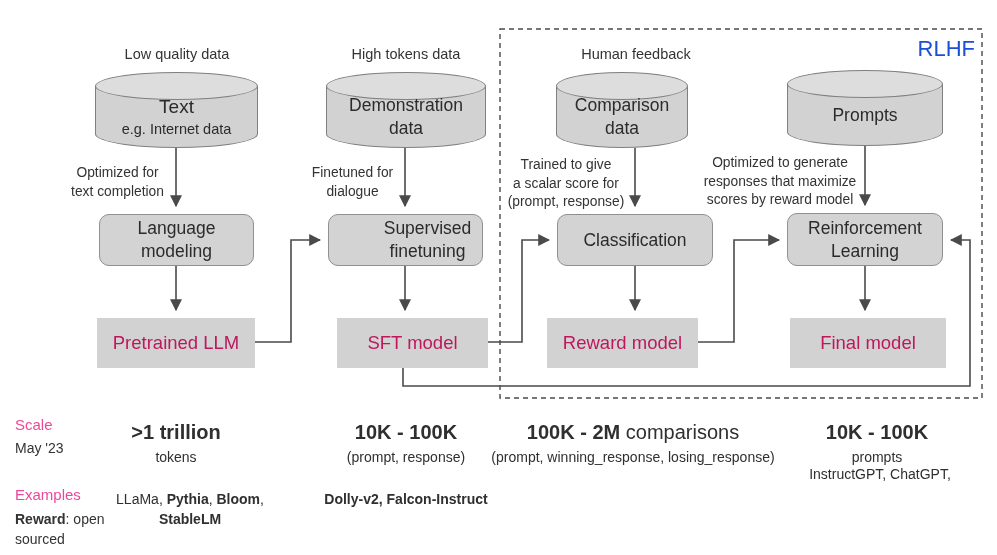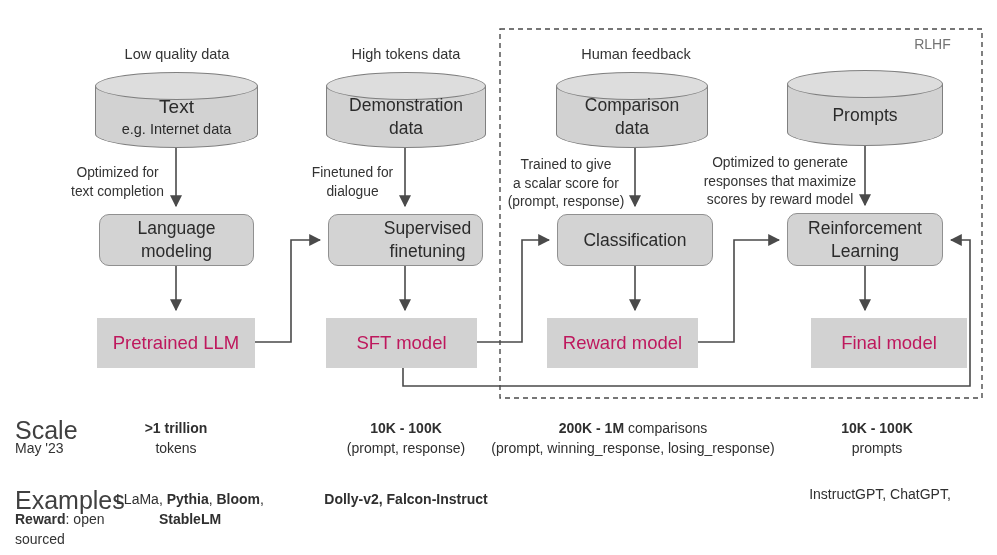--- a/index.html
+++ b/index.html
@@ -34,29 +34,29 @@
   
   .process-box { position:absolute; background:#d3d3d3; border:1.5px solid #909090;
                  border-radius:10px; display:flex; align-items:center; justify-content:center;
                  font-size:17.5px; line-height:1.3; color:#2b2b2b; text-align:center; }
 
   
   .model-box { position:absolute; background:#d2d2d2; display:flex; align-items:center;
                justify-content:center; font-size:18.5px; color:#be185d; text-align:center; }
 
   
-  .rlhf-label { font-size:14px; color:#737373; text-align:center; }
+  .rlhf-label { font-size:22px; color:#1d4ed8; text-align:right; }
 
   svg.wires { position:absolute; left:0; top:0; width:997px; height:555px; pointer-events:none; }
 
   
-  .row-header { font-size:25px; color:#404040; }
+  .row-header { font-size:15px; color:#ec4899; }
   .row-subheader { font-size:14px; color:#333; line-height:1.4; }
   .cell { text-align:center; line-height:1.45; }
-  .cell .l1 { font-size:14px; }
+  .cell .l1 { font-size:20px; }
   .cell .l2 { font-size:14px; }
   .b { font-weight:bold; }
   .ex-line { font-size:14px; }
 </style>
 </head>
 <body>
 
 <div id="canvas">
 
   <svg class="wires">
@@ -101,21 +101,21 @@
 
   <div class="cylinder" style="left:326px; top:72px; width:160px;">
     <div class="cyl-body"></div>
     <div class="cyl-top"></div>
     <div class="cyl-label">
       <div class="cyl-title-sm pre center">Demonstration
 data</div>
     </div>
   </div>
 
-  <div class="cylinder" style="left:556px; top:72px; width:152px;">
+  <div class="cylinder" style="left:556px; top:72px; width:132px;">
     <div class="cyl-body"></div>
     <div class="cyl-top"></div>
     <div class="cyl-label">
       <div class="cyl-title-sm pre center">Comparison
 data</div>
     </div>
   </div>
 
   <div class="cylinder" style="left:787px; top:70px; width:156px;">
     <div class="cyl-body"></div>
@@ -138,37 +138,37 @@
 
   <div class="process-box pre" style="left:99px;  top:214px; width:155px; height:52px;">Language
 modeling</div>
   <div class="process-box pre" style="left:328px; top:214px; width:155px; height:52px;padding-left:44px;">Supervised
 finetuning</div>
   <div class="process-box pre" style="left:557px; top:214px; width:156px; height:52px;">Classification</div>
   <div class="process-box pre" style="left:787px; top:213px; width:156px; height:53px;">Reinforcement
 Learning</div>
 
   <div class="model-box" style="left:97px;  top:318px; width:158px; height:50px;">Pretrained LLM</div>
-  <div class="model-box" style="left:326px; top:318px; width:151px; height:50px;">SFT model</div>
+  <div class="model-box" style="left:337px; top:318px; width:151px; height:50px;">SFT model</div>
   <div class="model-box" style="left:547px; top:318px; width:151px; height:50px;">Reward model</div>
-  <div class="model-box" style="left:811px; top:318px; width:156px; height:50px;">Final model</div>
+  <div class="model-box" style="left:790px; top:318px; width:156px; height:50px;">Final model</div>
 
   <div class="abs row-header" style="left:15px; top:416px;">Scale</div>
   <div class="abs row-subheader" style="left:15px; top:439px;">May '23</div>
 
   <div class="abs cell" style="left:106px; top:418px; width:140px;">
     <div class="l1"><span class="b">&gt;1 trillion</span><span></span></div>
     <div class="l2">tokens</div>
   </div>
   <div class="abs cell" style="left:321px; top:418px; width:170px;">
     <div class="l1"><span class="b">10K - 100K</span><span></span></div>
     <div class="l2">(prompt, response)</div>
   </div>
   <div class="abs cell" style="left:478px; top:418px; width:310px;">
-    <div class="l1"><span class="b">200K - 1M</span><span> comparisons</span></div>
+    <div class="l1"><span class="b">100K - 2M</span><span> comparisons</span></div>
     <div class="l2">(prompt, winning_response, losing_response)</div>
   </div>
   <div class="abs cell" style="left:807px; top:418px; width:140px;">
     <div class="l1"><span class="b">10K - 100K</span><span></span></div>
     <div class="l2">prompts</div>
   </div>
 
   <div class="abs row-header" style="left:15px; top:486px;">Examples</div>
   <div class="abs row-subheader" style="left:15px; top:510px;">
     <span class="b">Reward</span><span>: open</span><br>
@@ -177,17 +177,17 @@
 
   <div class="abs cell" style="left:110px; top:489px; width:160px;">
     <div class="ex-line"><span>LLaMa, </span><span class="b">Pythia</span><span>, </span><span class="b">Bloom</span><span>,</span></div>
     <div class="ex-line"><span class="b">StableLM</span></div>
   </div>
 
   <div class="abs cell" style="left:316px; top:489px; width:180px;">
     <div class="ex-line"><span class="b">Dolly-v2, Falcon-Instruct</span></div>
   </div>
 
-  <div class="abs cell" style="left:800px; top:484px; width:160px;">
+  <div class="abs cell" style="left:800px; top:464px; width:160px;">
     <div class="ex-line"><span>InstructGPT, ChatGPT,</span></div>
   </div>
 
 </div>
 
 </body></html>

